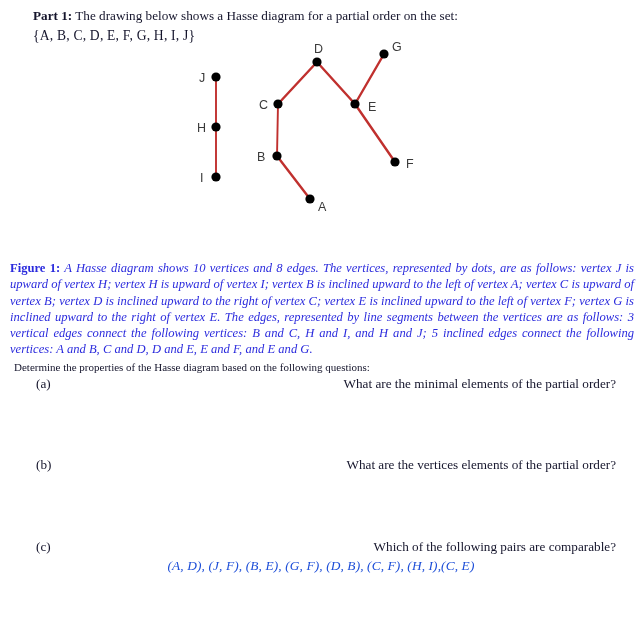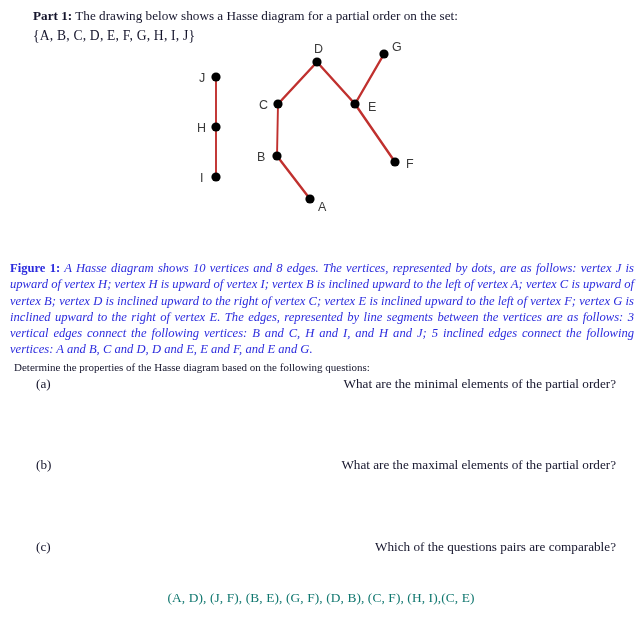--- a/index.html
+++ b/index.html
@@ -107,23 +107,23 @@
   .q-marker { width: 20px; flex: 0 0 20px; }
   .q-text { flex: 1 1 auto; text-align: right; }
 
   .pairs-line {
     position: absolute;
     left: 0;
     top: 558px;
     width: 642px;
     text-align: center;
     font-size: 13.4px;
-    color: #0f766e;
+    font-style: italic;
+    color: #1d4ed8;
     letter-spacing: 0.1px;
-    margin-top: 32px;
   }
 </style>
 </head>
 <body>
 
 <div class="page">
 
   <div class="part-block">
     <div>
       <span class="part-label">Part 1:</span>
@@ -178,23 +178,23 @@
 
   <div class="q-intro">Determine the properties of the Hasse diagram based on the following questions:</div>
 
   <div class="q-item q-a">
     <span class="q-marker">(a)</span>
     <span class="q-text">What are the minimal elements of the partial order?</span>
   </div>
 
   <div class="q-item q-b">
     <span class="q-marker">(b)</span>
-    <span class="q-text">What are the maximal elements of the partial order?</span>
+    <span class="q-text">What are the vertices elements of the partial order?</span>
   </div>
 
   <div class="q-item q-c">
     <span class="q-marker">(c)</span>
-    <span class="q-text">Which of the questions pairs are comparable?</span>
+    <span class="q-text">Which of the following pairs are comparable?</span>
   </div>
 
   <div class="pairs-line">(A, D), (J, F), (B, E), (G, F), (D, B), (C, F), (H, I),(C, E)</div>
 
 </div>
 
 </body></html>

